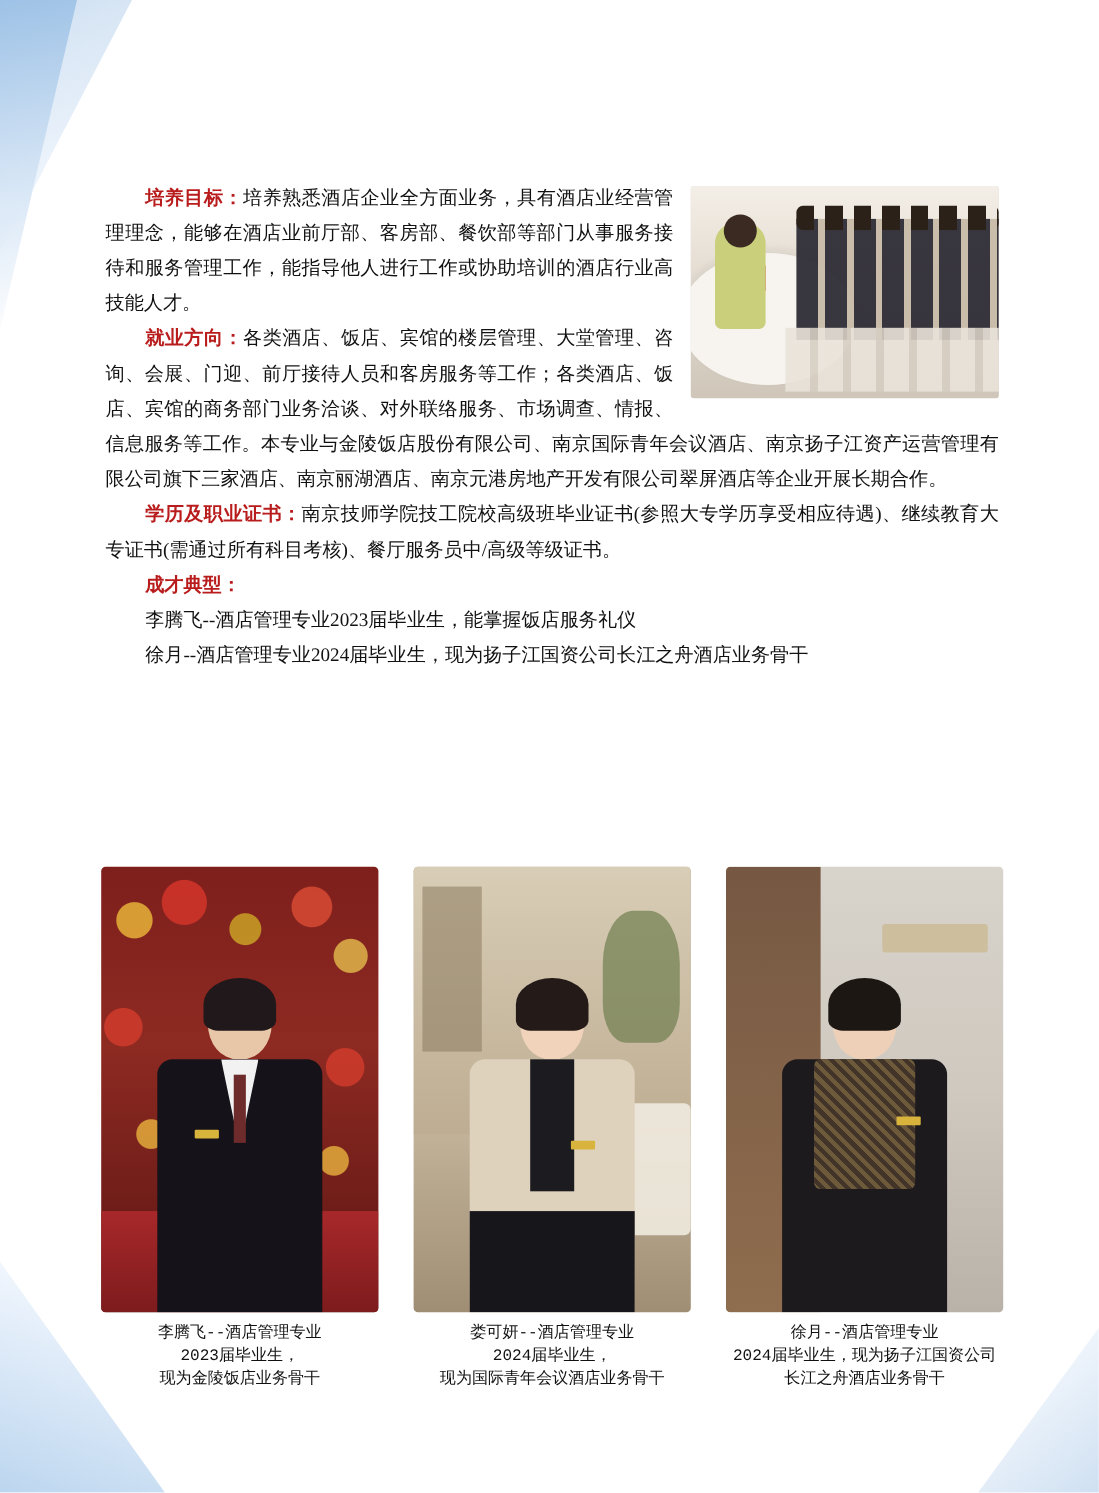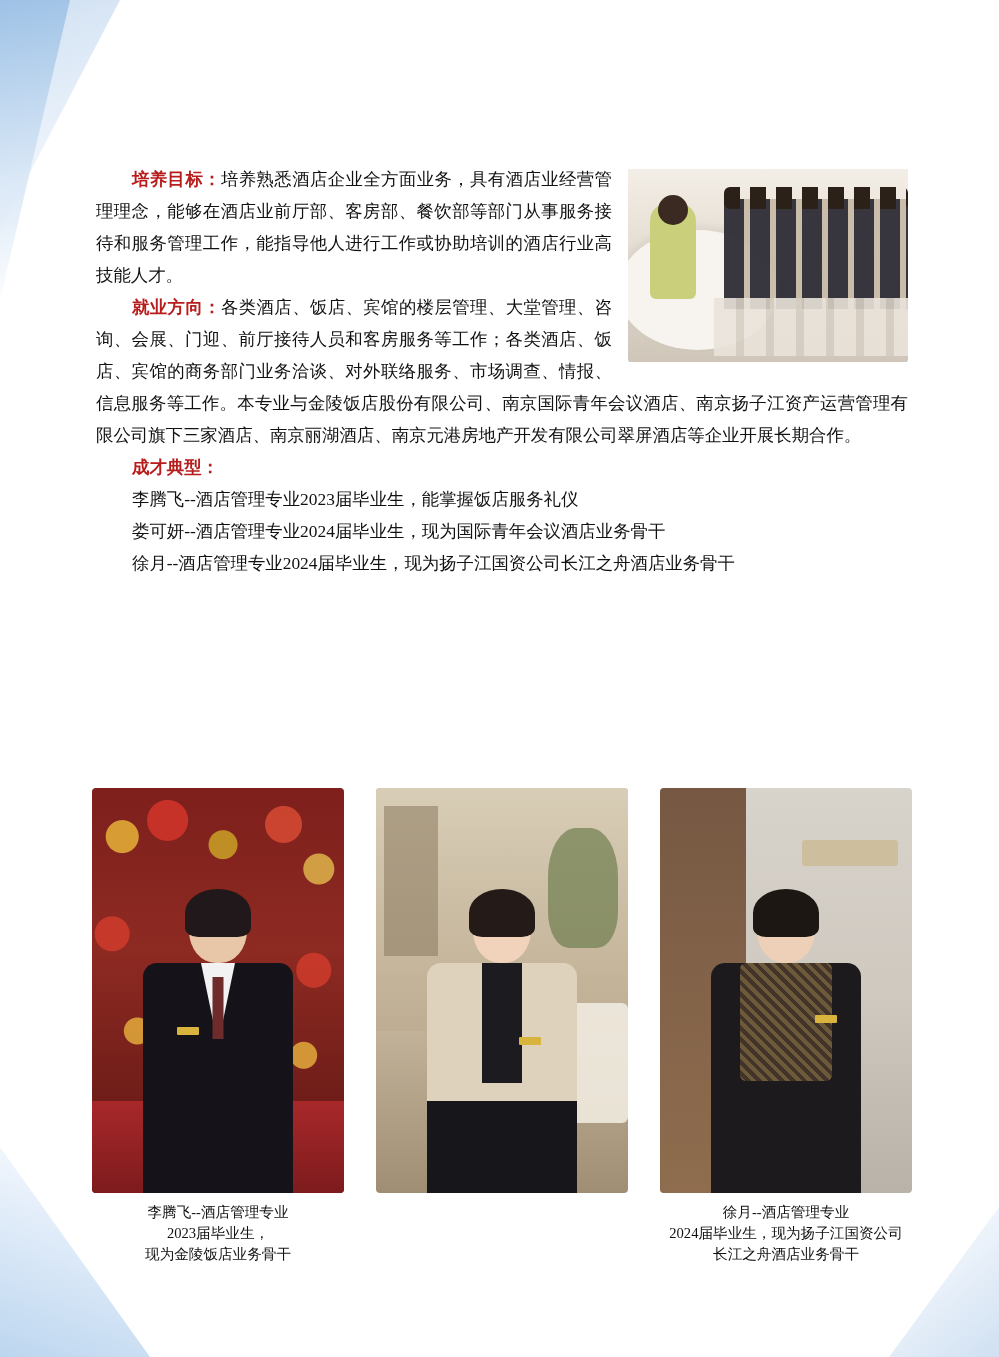--- a/index.html
+++ b/index.html
@@ -77,21 +77,21 @@
     background:#d9d2c8;
   }
   
   .ph-bg{position:absolute;inset:0;}
   .list-line{margin:0;text-indent:36px;}
   
   .photo-row{
     position:absolute;left:92px;top:788px;width:820px;
     display:flex;justify-content:space-between;
   }
-  .photo-card{width:252px;}
+  .photo-card{width:252px;font-family:Liberation Mono, monospace;}
   .photo-frame{
     width:252px;height:405px;border-radius:4px;overflow:hidden;position:relative;
     background:#6b6b6b;
   }
   .caption{
     margin-top:9px;
     text-align:center;
     font-size:14.6px;
     line-height:21px;
     color:#111;
@@ -152,25 +152,25 @@
       <div style="position:absolute;left:86px;bottom:6px;width:200px;height:58px;
         background:repeating-linear-gradient(90deg,#e9e3da 0 22px,#d6cec2 22px 30px);opacity:.9;"></div>
     </div>
 
     <p class="para"><span class="lead">培养目标：</span><span>培养熟悉酒店企业全方面业务，具有酒店业经营管理理念，能够在酒店业前厅部、客房部、餐饮部等部门从事服务接待和服务管理工作，能指导他人进行工作或协助培训的酒店行业高技能人才。</span></p>
 
 
 
     <p class="para"><span class="lead">就业方向：</span><span>各类酒店、饭店、宾馆的楼层管理、大堂管理、咨询、会展、门迎、前厅接待人员和客房服务等工作；各类酒店、饭店、宾馆的商务部门业务洽谈、对外联络服务、市场调查、情报、信息服务等工作。本专业与金陵饭店股份有限公司、南京国际青年会议酒店、南京扬子江资产运营管理有限公司旗下三家酒店、南京丽湖酒店、南京元港房地产开发有限公司翠屏酒店等企业开展长期合作。</span></p>
 
+    <p class="para"><span class="lead">学历及职业证书：</span><span>南京技师学院技工院校高级班毕业证书(参照大专学历享受相应待遇)、继续教育大专证书(需通过所有科目考核)、餐厅服务员中/高级等级证书。</span></p>
 
     <p class="para"><span class="lead">成才典型：</span></p>
 
     <p class="list-line">李腾飞--酒店管理专业2023届毕业生，能掌握饭店服务礼仪</p>
-    <p class="list-line">娄可妍--酒店管理专业2024届毕业生，现为国际青年会议酒店业务骨干</p>
     <p class="list-line">徐月--酒店管理专业2024届毕业生，现为扬子江国资公司长江之舟酒店业务骨干</p>
   </div>
 
   <div class="photo-row">
 
     <div class="photo-card">
       <div class="photo-frame p1">
         <div class="lanterns"></div>
         <div class="floor"></div>
         <div class="person" style="width:170px;height:300px;">
@@ -203,20 +203,25 @@
             <div class="head" style="background:#f0d3ba;"></div>
             <div class="hair" style="background:#241b18;"></div>
           </div>
           <div class="torso" style="height:230px;background:#ded2bd;position:relative;">
             <div style="position:absolute;left:50%;top:0;transform:translateX(-50%);width:40px;height:120px;background:#1b1b20;"></div>
             <div style="position:absolute;left:0;bottom:0;width:100%;height:92px;background:#17161b;"></div>
             <div class="badge" style="left:92px;top:74px;"></div>
           </div>
         </div>
       </div>
+      <div class="caption">
+        <div>娄可妍--酒店管理专业</div>
+        <div>2024届毕业生，</div>
+        <div>现为国际青年会议酒店业务骨干</div>
+      </div>
     </div>
 
     <div class="photo-card">
       <div class="photo-frame p3">
         <div class="door"></div>
         <div class="sign"></div>
         <div class="person" style="width:170px;height:300px;">
           <div style="position:relative;height:76px;">
             <div class="head" style="background:#edd0b7;"></div>
             <div class="hair" style="background:#1d1713;"></div>

